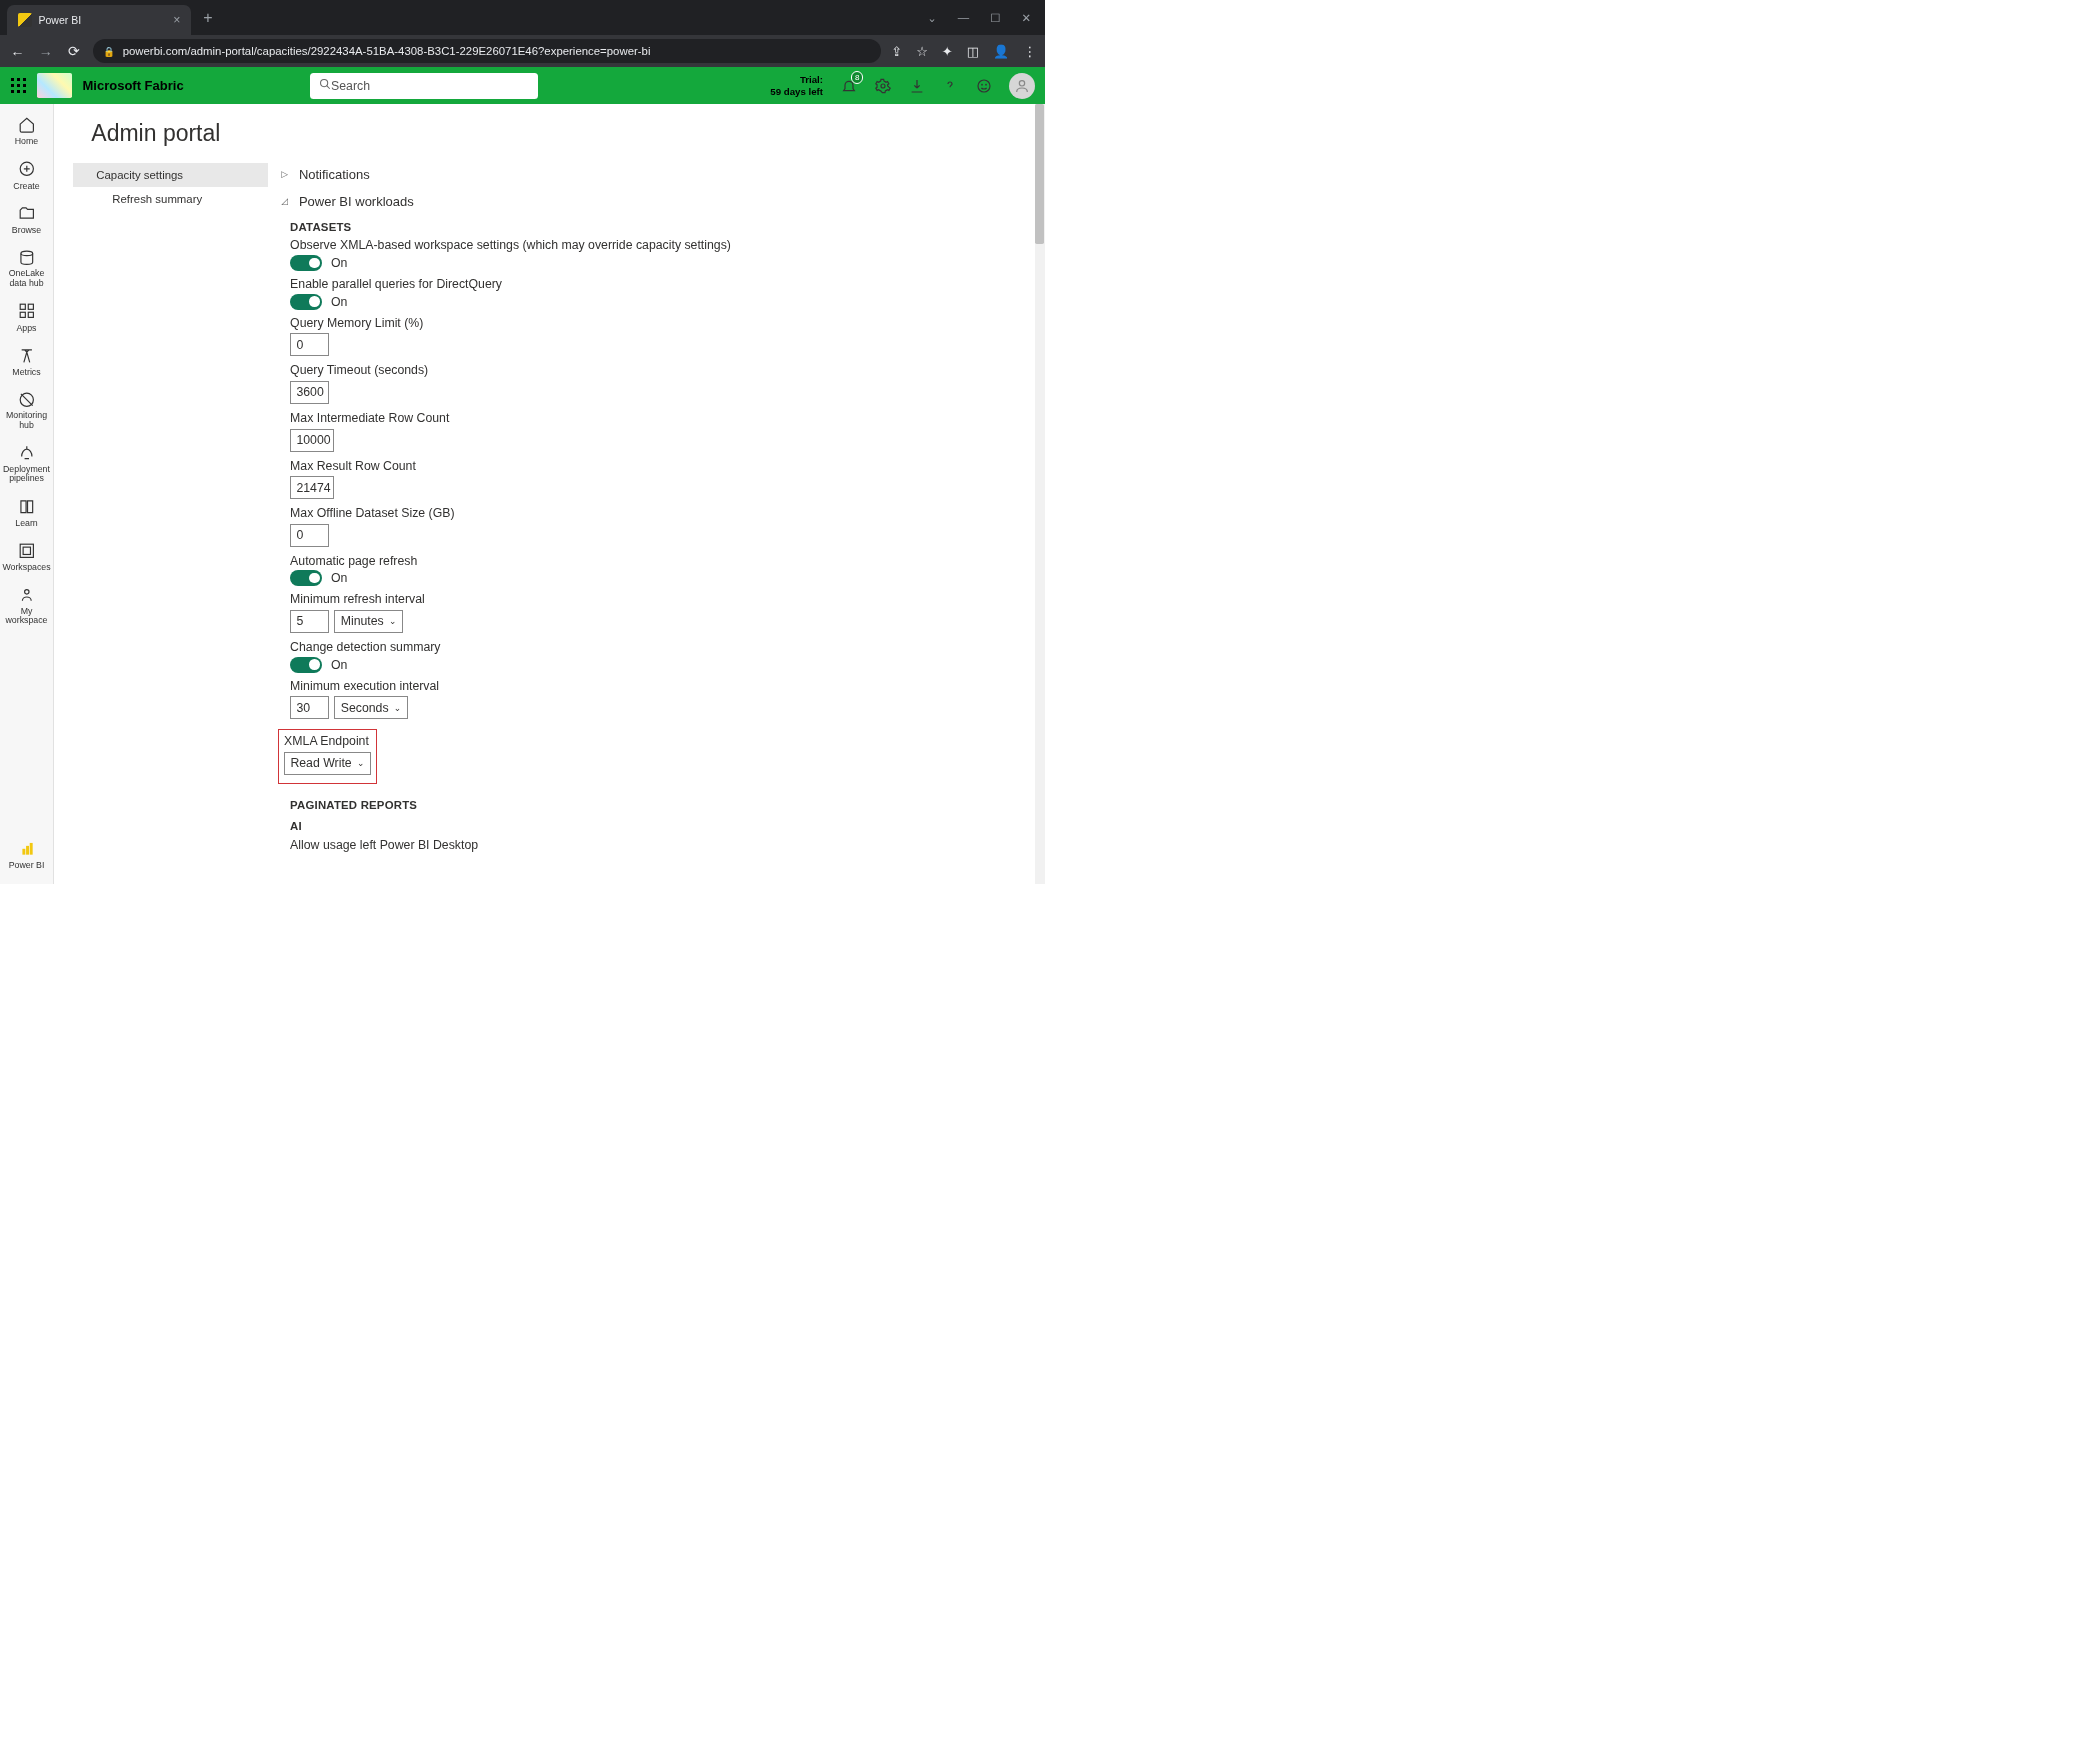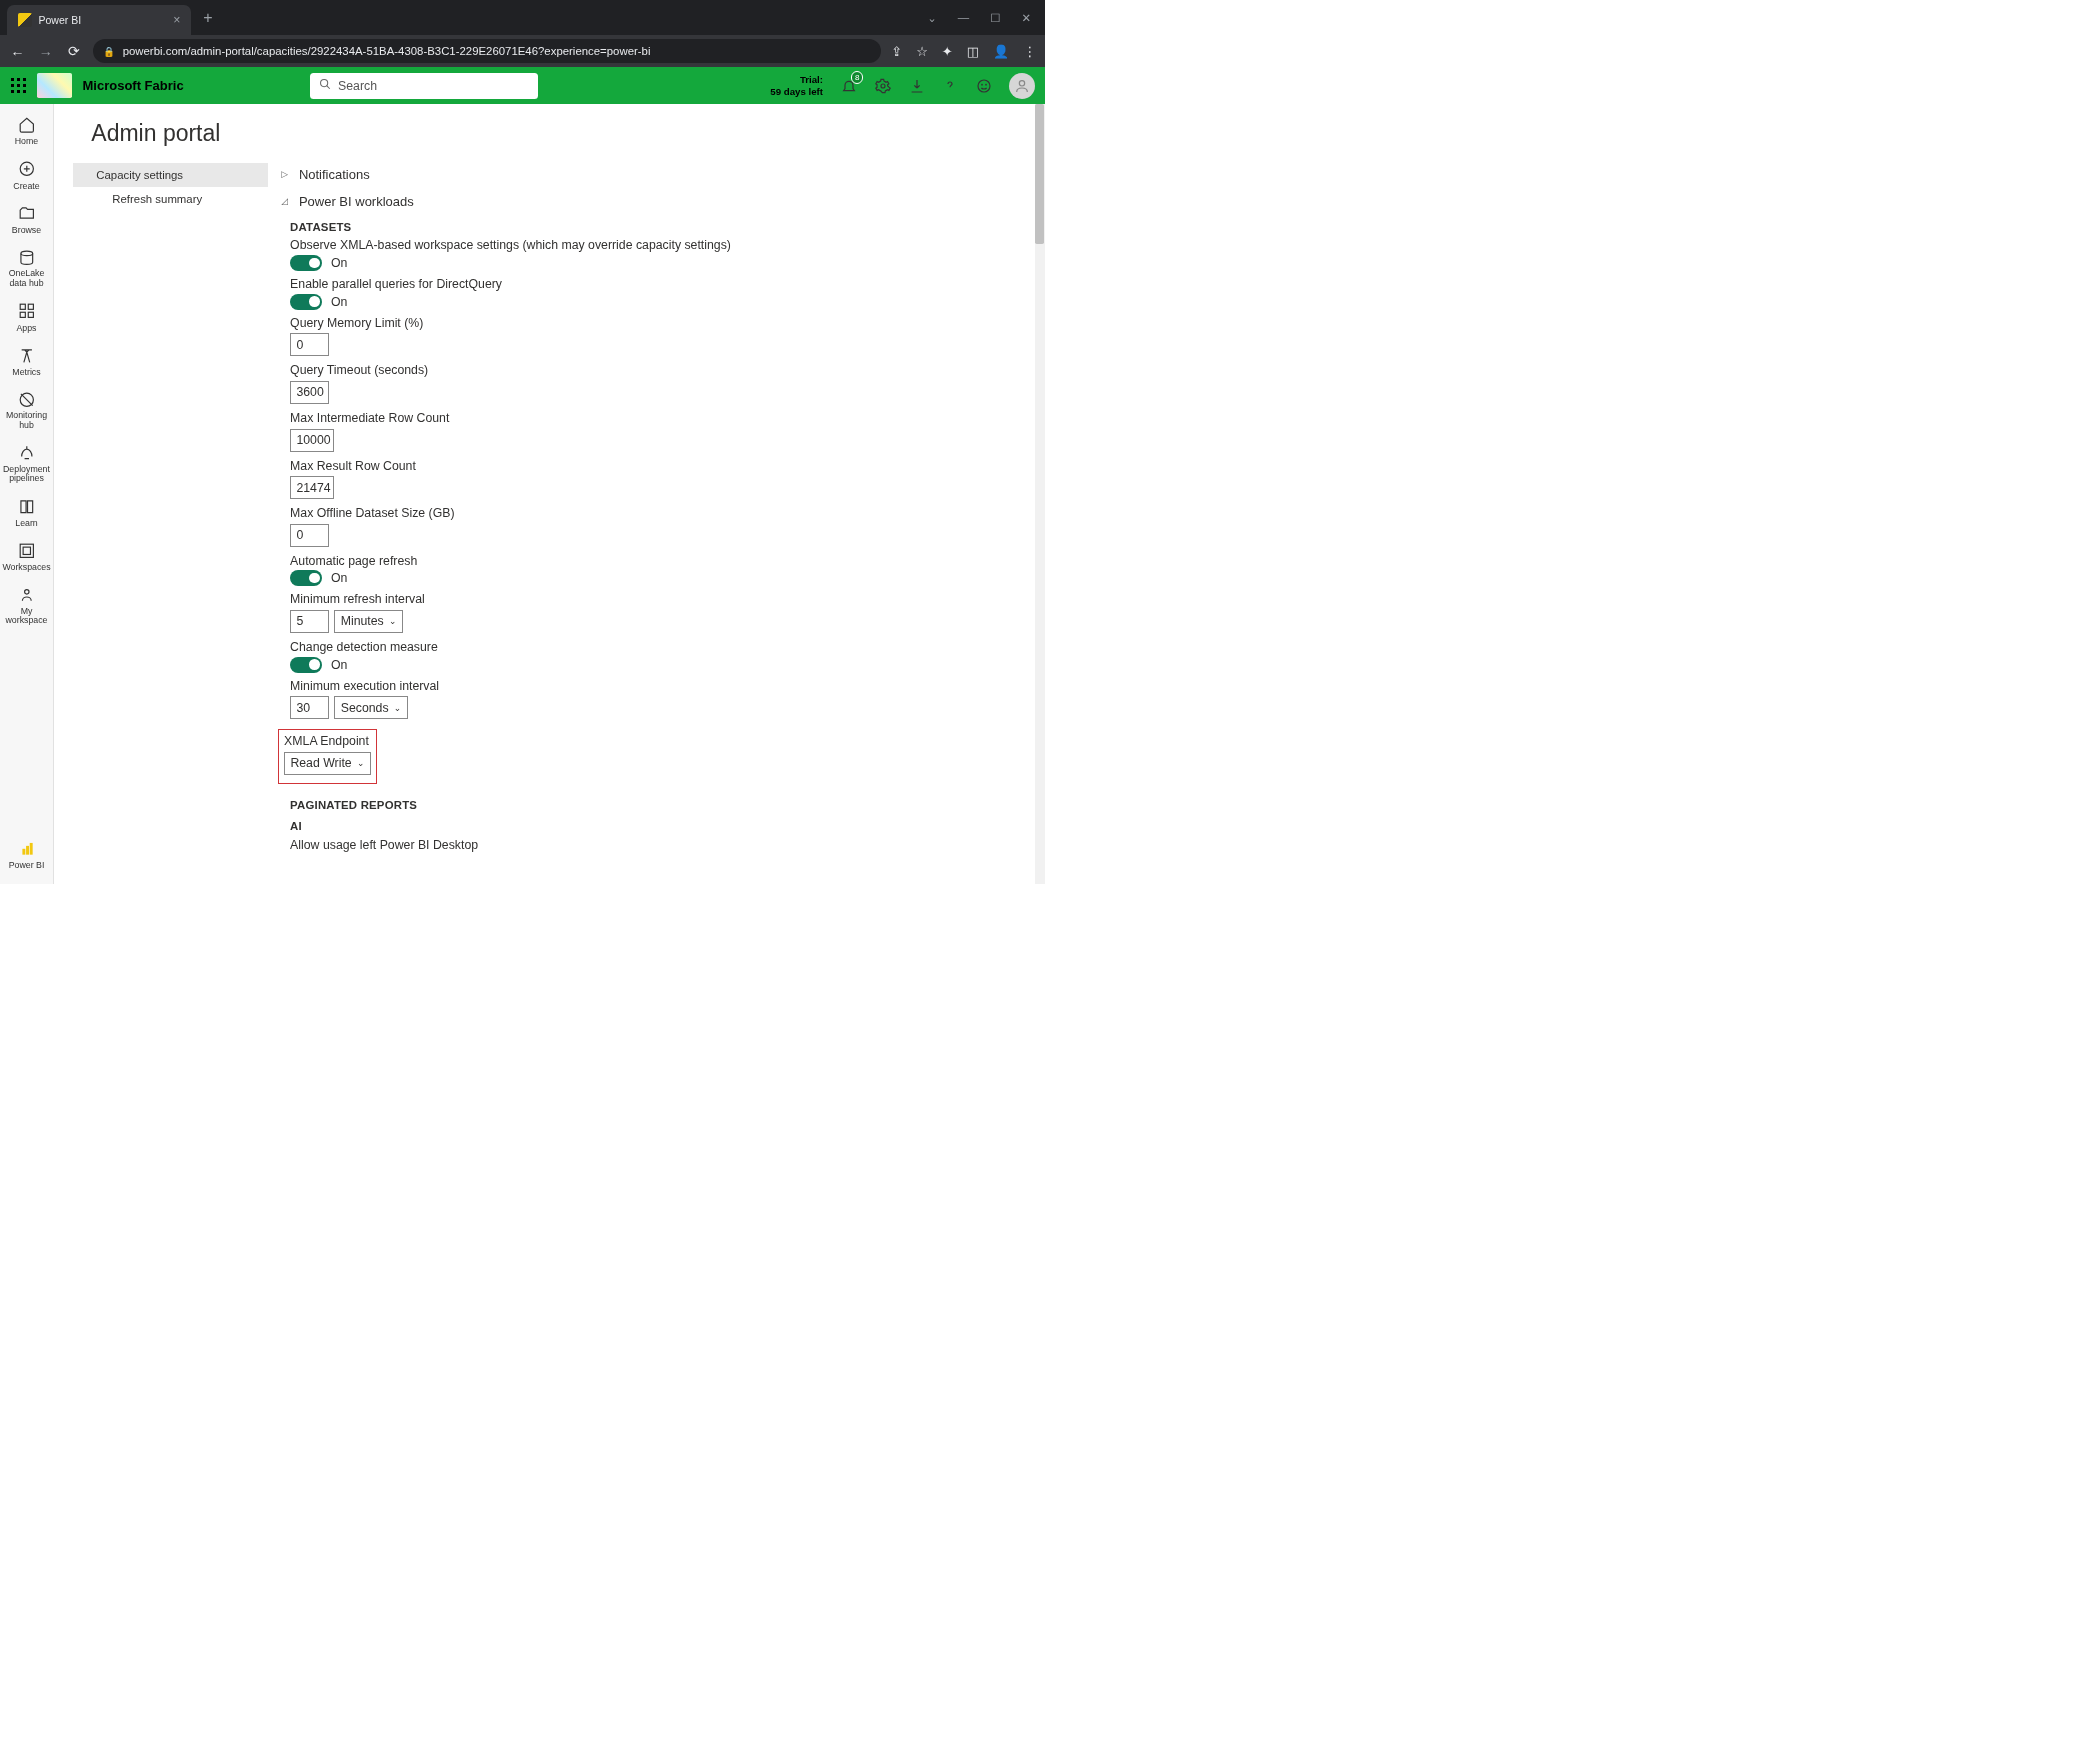--- a/index.html
+++ b/index.html
@@ -20,21 +20,21 @@
 .url-box { flex: 1; background: #202124; border-radius: 16px; height: 24.6px; display: flex; align-items: center; padding: 0 10.5px; color: #e8eaed; font-size: 11.4px; gap: 7px; }
 .lock { color: #9aa0a6; font-size: 9.7px; }
 .addr-icons { display: flex; gap: 14px; color: #e8eaed; font-size: 13px; align-items: center; }
 
 
 .fabric-header { background: #14a83c; height: 37px; display: flex; align-items: center; padding: 0 10.5px; gap: 10.5px; color: #000; text-align: right; }
 .waffle { width: 16px; height: 16px; display: grid; grid-template-columns: repeat(3,3.5px); grid-template-rows: repeat(3,3.5px); gap: 2.6px; }
 .waffle span { background: #000; }
 .logo-img { width: 35px; height: 24.6px; background: linear-gradient(45deg,#ffd1dc,#b5e8ff,#fff9b0,#d1ffd1); border-radius: 1.8px; }
 .brand { font-size: 13px; font-weight: 600; }
-.search-box { margin-left: auto; margin-right: auto; width: 228px; background: #fff; height: 26px; border-radius: 3.5px; display: flex; align-items: center; padding: 0 8.8px; gap: 7px; color: #555; font-size: 12.3px; position: relative; left: -53px; }
+.search-box { margin-left: auto; margin-right: auto; width: 228px; background: #fff; height: 26px; border-radius: 3.5px; display: flex; align-items: center; padding: 0 8.8px; color: #555; font-size: 12.3px; position: relative; left: -53px; }
 .search-icon { color: #666; font-size: 12.3px; }
 .trial-box { font-size: 9.7px; line-height: 11.4px; color: #000; margin-right: 7px; }
 .trial-box b { font-weight: 600; }
 .hdr-icons { display: flex; gap: 16px; align-items: center; }
 .hdr-icon { width: 17.6px; height: 17.6px; display: flex; align-items: center; justify-content: center; color: #333; font-size: 14px; position: relative; }
 .badge { position: absolute; top: -5.3px; right: -5.3px; background: #0f8a2f; color: #fff; border-radius: 50%; width: 12.3px; height: 12.3px; font-size: 8px; display: flex; align-items: center; justify-content: center; border: 0.9px solid #fff; }
 .avatar { width: 26px; height: 26px; border-radius: 50%; background: #d6d6d6; display: flex; align-items: center; justify-content: center; color: #888; }
 
 
 .app-body { display: flex; height: calc(100% - 104px); }
@@ -350,21 +350,21 @@
             <div class="inline-pair">
               <div class="num-input">5</div>
               <div class="select">
                 <span>Minutes</span>
                 <span class="caret">⌄</span>
               </div>
             </div>
           </div>
 
           <div class="setting">
-            <div class="setting-label">Change detection measure</div>
+            <div class="setting-label">Change detection summary</div>
             <div class="toggle-row">
               <div class="toggle on">
                   <div class="knob"></div>
                 </div>
               <span class="toggle-text">On</span>
             </div>
           </div>
 
           <div class="setting">
             <div class="setting-label">Minimum execution interval</div>

